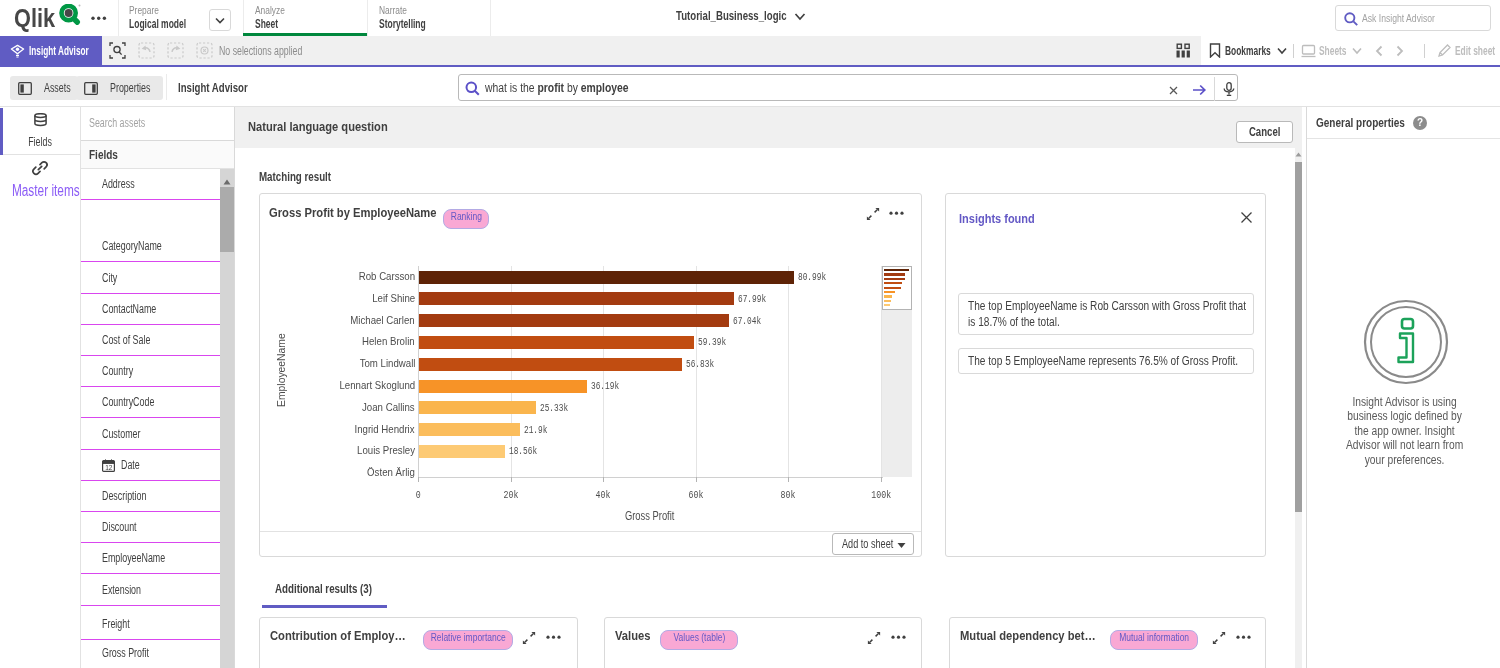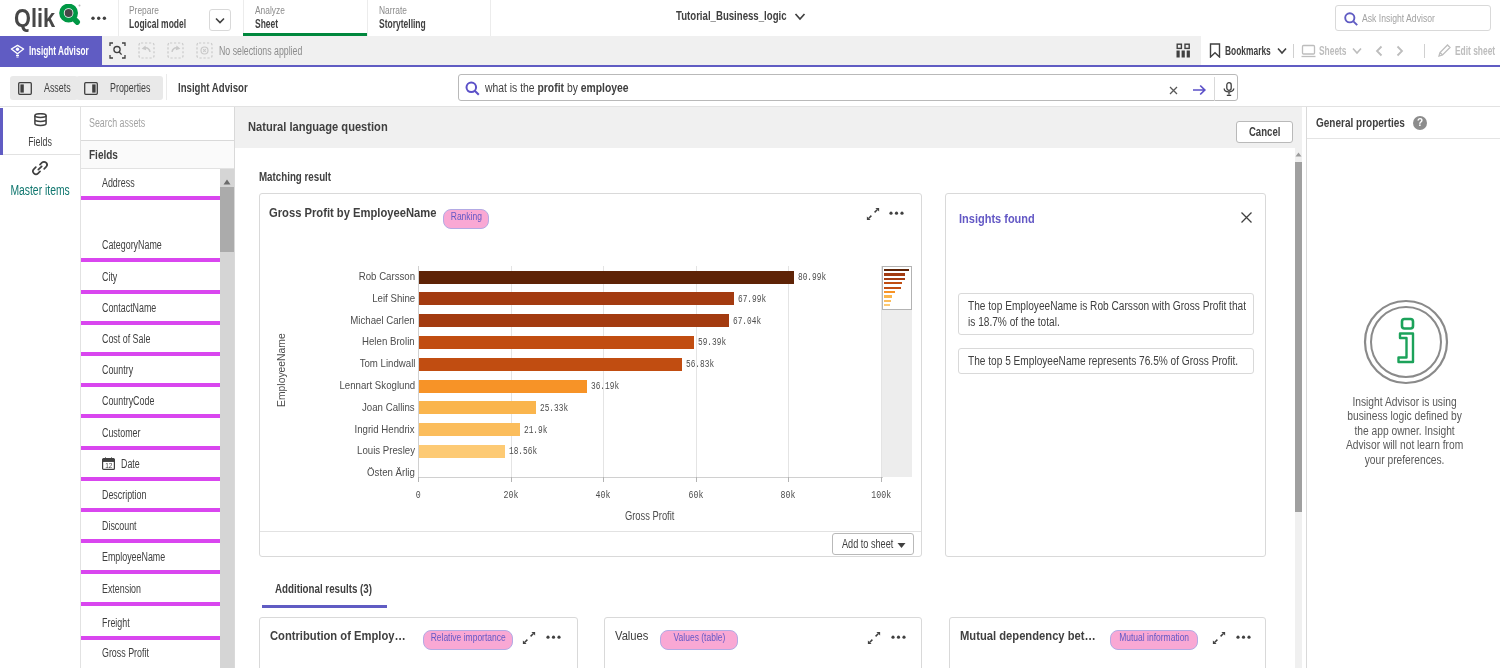--- a/index.html
+++ b/index.html
@@ -16,21 +16,21 @@
 
 #toolbar { left:0; top:36px; width:1500px; height:29px; background:#f0f0f0; }
 #iabtn { left:0; top:36px; width:102px; height:31px; background:#605cc3; color:#fff; }
 #purpleline { left:0; top:65px; width:1500px; height:2px; background:#605cc3; }
 
 #row3 { left:0; top:67px; width:1500px; height:40px; background:#fff; border-bottom:1px solid #e2e2e2; }
 .gbtn { background:#e9e9e9; border-radius:3px; height:24px; display:flex; align-items:center; font-size:12px; color:#404040; padding:0 8px; gap:12px; }
 
 #rail { left:0; top:107px; width:81px; height:561px; background:#fff; border-right:1px solid #e2e2e2; }
 #assets { left:81px; top:107px; width:154px; height:561px; background:#fff; border-right:1px solid #d9d9d9; }
-.arow { position:absolute; left:0; width:139px; border-bottom:4px solid #d946ef; font-size:12px; color:#404040; display:flex; align-items:center; padding-left:21px; height:31px; }
+.arow { position:absolute; left:0; width:139px; border-bottom:1px solid #d946ef; font-size:12px; color:#404040; display:flex; align-items:center; padding-left:21px; height:31px; }
 .arow .sx { transform:scaleX(0.74); }
 
 #main { left:235px; top:107px; width:1067px; height:561px; background:#fff; }
 .card { position:absolute; background:#fff; border:1px solid #d9d9d9; border-radius:3px; }
 .pill { position:absolute; font-size:10px; color:#6358c5; background:#f9a8d4; border:1px solid #b3aae4; border-radius:8px; height:20px; line-height:13.5px; text-align:center; }
 .pill span { display:inline-block; transform:scaleX(0.85); transform-origin:50% 50%; white-space:nowrap; }
 .ibox { position:absolute; left:12px; width:296px; border:1px solid #d9d9d9; border-radius:3px; font-size:12.5px; color:#404040; padding:4px 9px; line-height:16px; background:#fff; }
 .vlabel { position:absolute; font-family:"Liberation Mono",monospace; font-size:10px; color:#4d4d4d; transform:scaleX(0.78); transform-origin:0 50%; }
 .ylabel { position:absolute; font-size:11.5px; color:#4d4d4d; left:0; width:155px; text-align:right; }
 .ylabel .sxr { transform:scaleX(0.84); }
@@ -224,21 +224,21 @@
     </g>
   </svg>
   <div class="abs" style="left:0;top:28px;width:80px;text-align:center;font-size:12px;color:#404040"><span class="sxc" style="transform:scaleX(0.74)">Fields</span></div>
   <svg class="abs" style="left:32px;top:53px" width="16" height="16" viewBox="0 0 16 16">
     <g fill="none" stroke="#404040" stroke-width="1.7" stroke-linecap="round">
       <path d="M6.3 9.7 L9.7 6.3"></path>
       <path d="M8 4.6 L9.9 2.7 a2.95 2.95 0 0 1 4.2 4.2 L12.2 8.8"></path>
       <path d="M8 11.4 L6.1 13.3 a2.95 2.95 0 0 1 -4.2 -4.2 L3.8 7.2"></path>
     </g>
   </svg>
-  <div class="abs" style="left:0;top:75px;width:80px;text-align:left;font-size:14px;color:#0f766e"><span class="sxc" style="transform:scaleX(0.74)">Master items</span></div>
+  <div class="abs" style="left:0;top:75px;width:80px;text-align:left;font-size:16px;color:#8b5cf6"><span class="sxc" style="transform:scaleX(0.74)">Master items</span></div>
 </div>
 
 <div id="assets" class="abs">
   <div class="abs" style="left:8px;top:9px;font-size:12px;color:#a3a3a3"><span class="sx" style="transform:scaleX(0.74)">Search assets</span></div>
   <div class="abs" style="left:0;top:33px;width:153px;height:1px;background:#d9d9d9"></div>
   <div class="abs" style="left:0;top:34px;width:153px;height:28px;background:#fafafa;border-bottom:1px solid #e2e2e2"></div>
   <div class="abs" style="left:8px;top:41px;font-size:12.5px;font-weight:bold;color:#404040"><span class="sx" style="transform:scaleX(0.8)">Fields</span></div>
   <div class="arow" style="top:62px">
       <span class="sx">Address</span>
     </div>
@@ -425,21 +425,21 @@
         <path d="M0.9 9.4 V13.1 H4.6 Z" fill="#404040"></path>
         <path d="M5.4 8.6 L2.8 11.2" stroke="#404040" stroke-width="1.5"></path>
       </svg>
     <svg class="abs" style="left:286px;top:17px" width="16" height="5" viewBox="0 0 16 5">
         <circle cx="2" cy="2.2" r="1.6" fill="#404040"></circle>
         <circle cx="7.5" cy="2.2" r="1.6" fill="#404040"></circle>
         <circle cx="13" cy="2.2" r="1.6" fill="#404040"></circle>
       </svg>
   </div>
   <div class="card" style="left:369px;top:510px;width:318px;height:58px;border-radius:3px 3px 0 0">
-    <div class="abs" style="left:10px;top:10px;font-size:13.5px;font-weight:normal;color:#404040"><span class="sx" style="transform:scaleX(0.83)">Values</span></div>
+    <div class="abs" style="left:10px;top:10px;font-size:13.5px;font-weight:bold;color:#404040"><span class="sx" style="transform:scaleX(0.83)">Values</span></div>
     <div class="pill" style="left:55px;top:12px;width:78px"><span>Values (table)</span></div>
     <svg class="exic" style="left:262px;top:13px" width="14" height="14" viewBox="0 0 14 14">
         <path d="M9.4 0.9 H13.1 V4.6 Z" fill="#404040"></path>
         <path d="M8.6 5.4 L11.2 2.8" stroke="#404040" stroke-width="1.5"></path>
         <path d="M0.9 9.4 V13.1 H4.6 Z" fill="#404040"></path>
         <path d="M5.4 8.6 L2.8 11.2" stroke="#404040" stroke-width="1.5"></path>
       </svg>
     <svg class="abs" style="left:286px;top:17px" width="16" height="5" viewBox="0 0 16 5">
         <circle cx="2" cy="2.2" r="1.6" fill="#404040"></circle>
         <circle cx="7.5" cy="2.2" r="1.6" fill="#404040"></circle>

